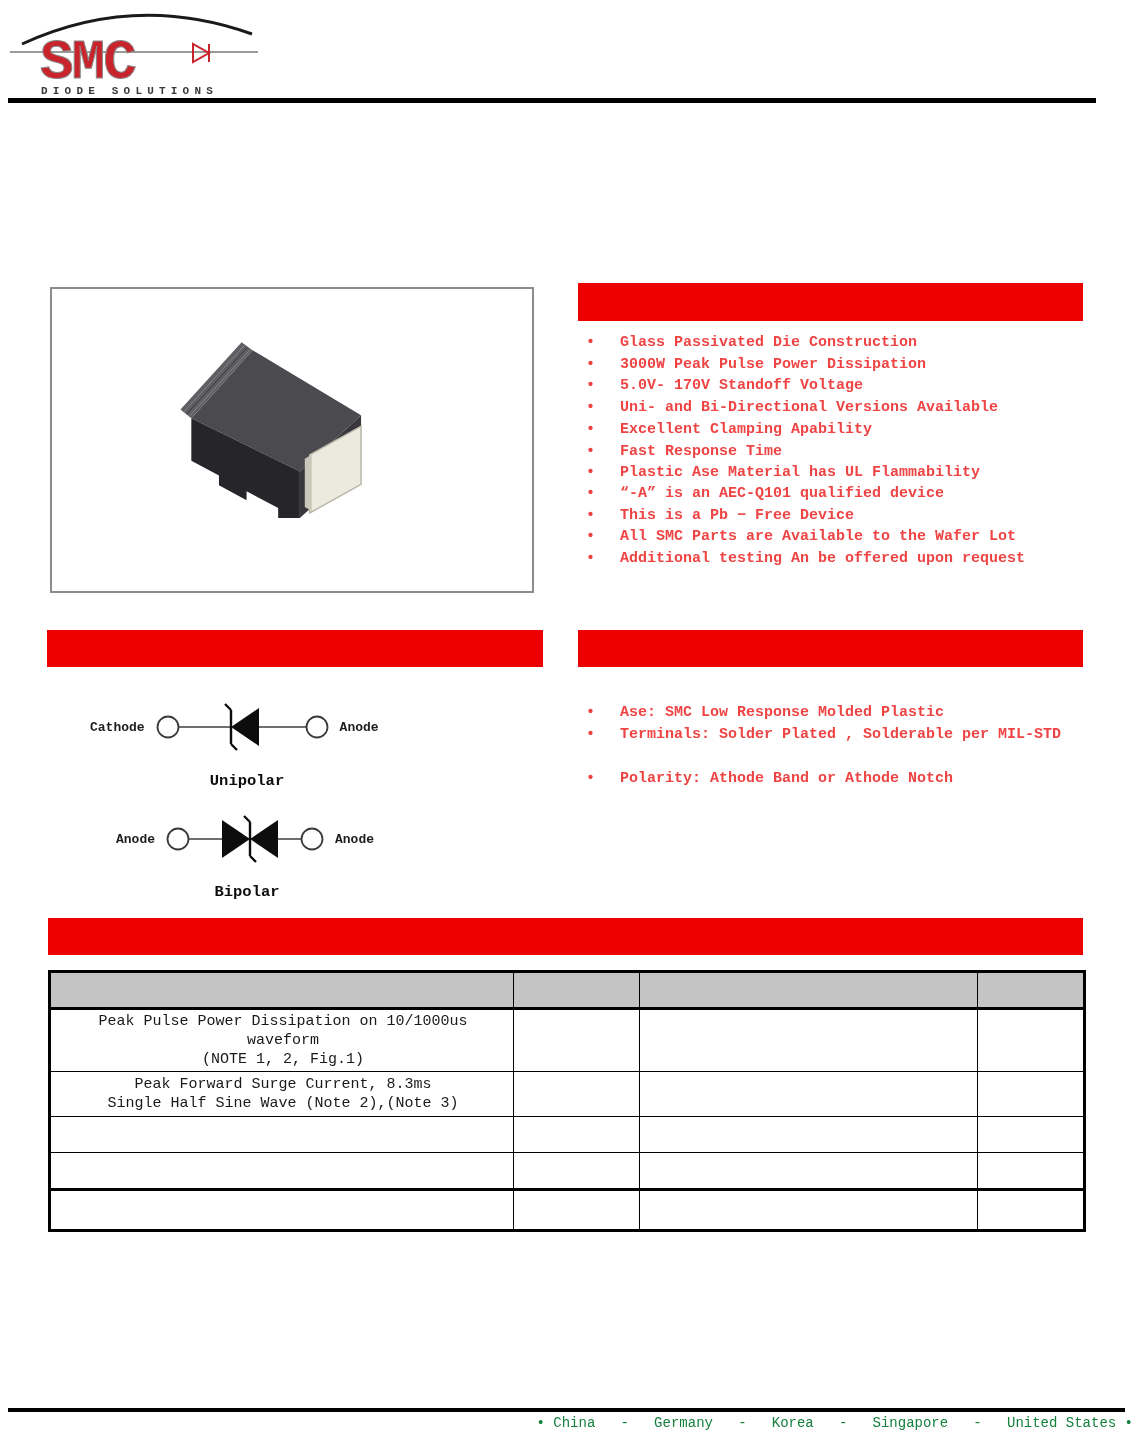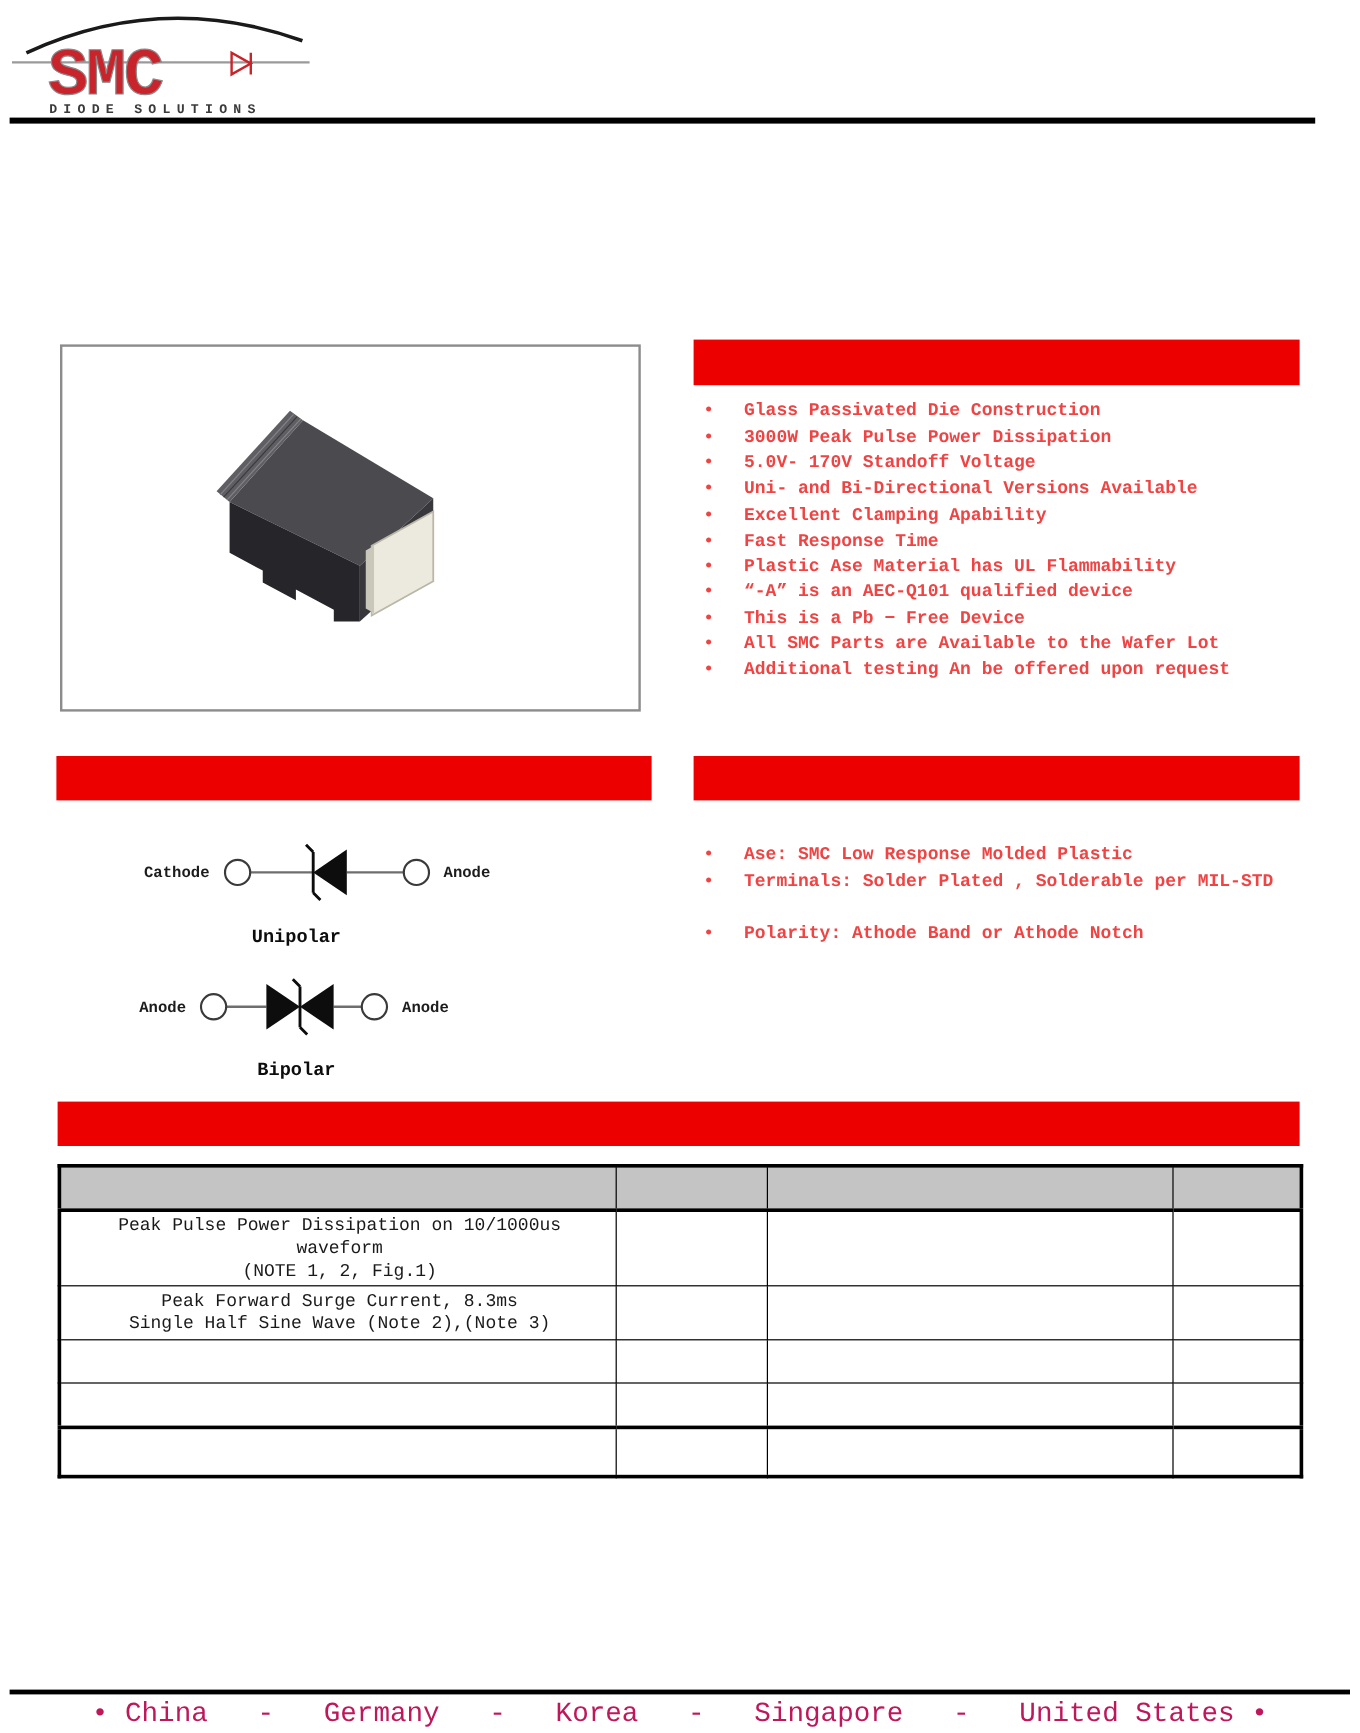--- a/index.html
+++ b/index.html
@@ -38,21 +38,21 @@
   .features-a{left:578px;top:332px;}
   .features-b{left:578px;top:483px;}
   .mech-a{left:578px;top:702px;}
   .mech-a li{line-height:22px;}
   .mech-b{left:578px;top:768px;}
   .mech-b li{line-height:22px;}
 
   
   .sym{position:absolute;display:flex;align-items:center;gap:10px;}
   .sym .symlabel{font-size:13px;font-weight:bold;color:#1c1c1c;white-space:nowrap;}
-  .unipolar{left:120px;top:702px;}
+  .unipolar{left:90px;top:702px;}
   .bipolar{left:116px;top:814px;}
   .symcaption{
     position:absolute;left:102px;width:290px;text-align:center;
     font-size:15.5px;font-weight:bold;color:#0d0d0d;
   }
   .unicap{top:772px;}
   .bicap{top:883px;}
 
   
   table.ratings{
@@ -68,21 +68,21 @@
   table.ratings thead th{background:#c4c4c4;height:30px;border-bottom:3px solid #000;}
   tr.r-tall td{height:40px;}
   tr.r-short td{height:31px;}
   tr.r-last td{height:34px;border-top:3px solid #000;}
   td .cell-line{display:block;}
 
   
   .footer-rule{position:absolute;left:8px;top:1408px;width:1117px;height:4px;background:#000;}
   .footer-text{
     position:absolute;left:0;top:1415px;width:1133px;
-    text-align:center;font-size:23px;color:#be185d;white-space:pre;
+    text-align:right;font-size:14px;color:#15803d;white-space:pre;
   }
 </style>
 </head>
 <body>
 
 <div class="page">
 
   <svg class="logo" width="250" height="95" viewBox="0 0 250 95">
     <path d="M 12 40 Q 125 -12 242 30" fill="none" stroke="#1a1a1a" stroke-width="3"></path>
     <line x1="0" y1="48" x2="248" y2="48" stroke="#9a9a9a" stroke-width="2"></line>

